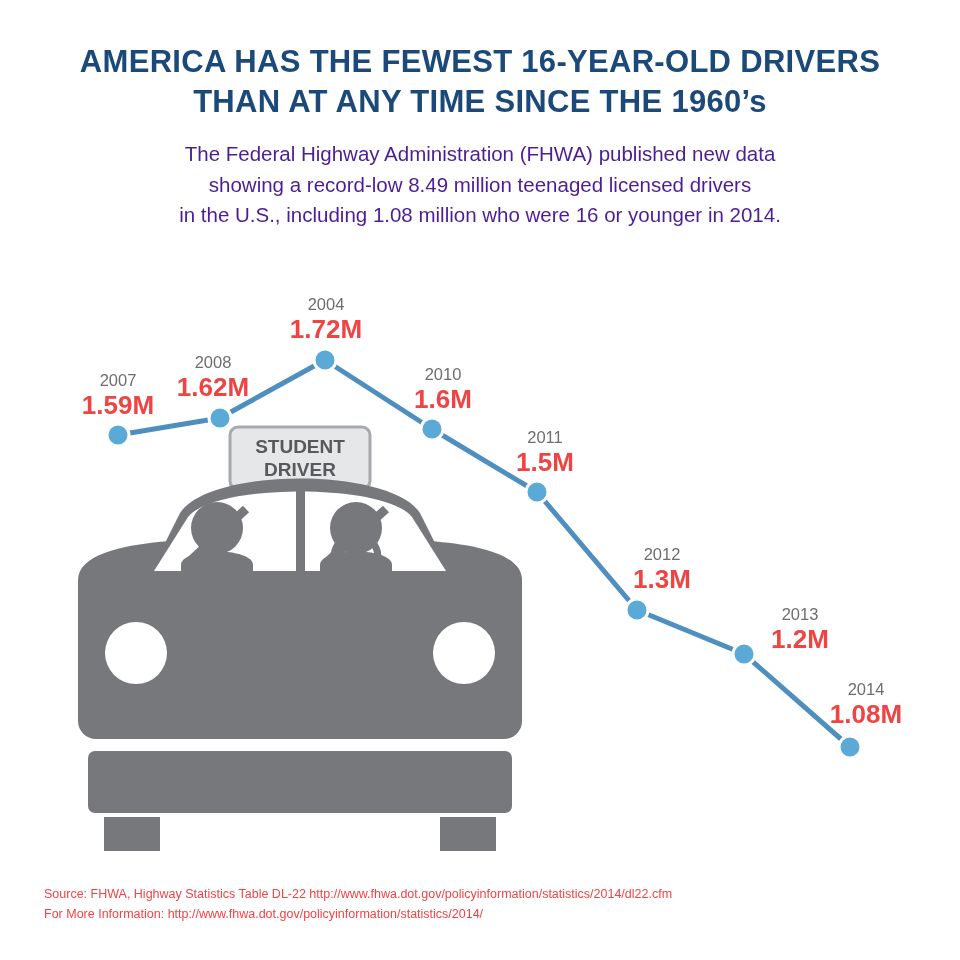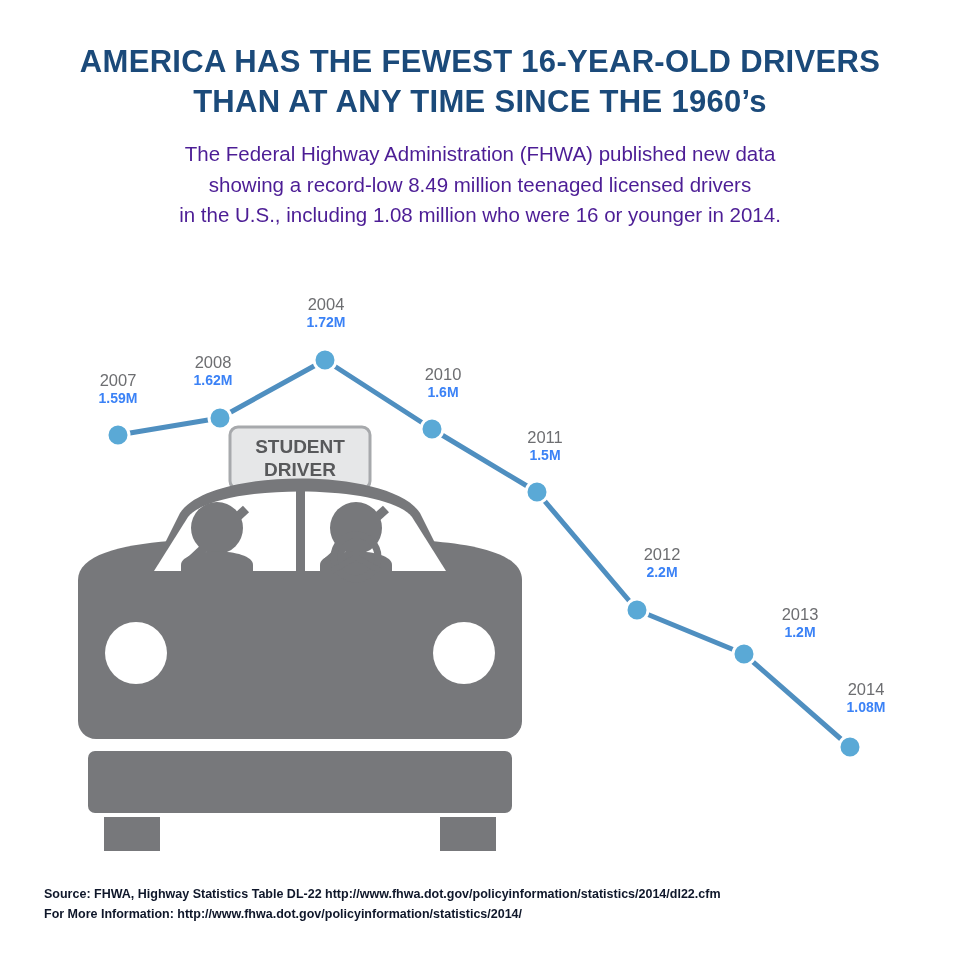--- a/index.html
+++ b/index.html
@@ -87,35 +87,34 @@
     width: 120px;
     margin-left: -60px;
     pointer-events: none;
   }
   .pt-year {
     font-size: 16.5px;
     color: #6d6e71;
     line-height: 1.18;
   }
   .pt-value {
-    font-size: 14px;
+    font-size: 26px;
     font-weight: bold;
-    color: #3b82f6;
+    color: #ef4444;
     line-height: 1.18;
   }
 
   
   .footer {
     position: absolute;
     left: 44px;
     bottom: 36px;
     font-size: 12.5px;
-    color: #0f172a;
+    color: #ef4444;
     line-height: 1.6;
-    font-weight: bold;
   }
   .footer div {
     white-space: nowrap;
   }
 </style>
 </head>
 <body>
 
 <div class="infographic">
 
@@ -203,21 +202,21 @@
     <div class="pt-label" style="left:443px; top:110px;text-align:center;">
       <div class="pt-year">2010</div>
       <div class="pt-value">1.6M</div>
     </div>
     <div class="pt-label" style="left:545px; top:173px;">
       <div class="pt-year">2011</div>
       <div class="pt-value">1.5M</div>
     </div>
     <div class="pt-label" style="left:662px; top:290px;">
       <div class="pt-year">2012</div>
-      <div class="pt-value">2.2M</div>
+      <div class="pt-value">1.3M</div>
     </div>
     <div class="pt-label" style="left:800px; top:350px;">
       <div class="pt-year">2013</div>
       <div class="pt-value">1.2M</div>
     </div>
     <div class="pt-label" style="left:866px; top:425px;">
       <div class="pt-year">2014</div>
       <div class="pt-value">1.08M</div>
     </div>
   </div>

